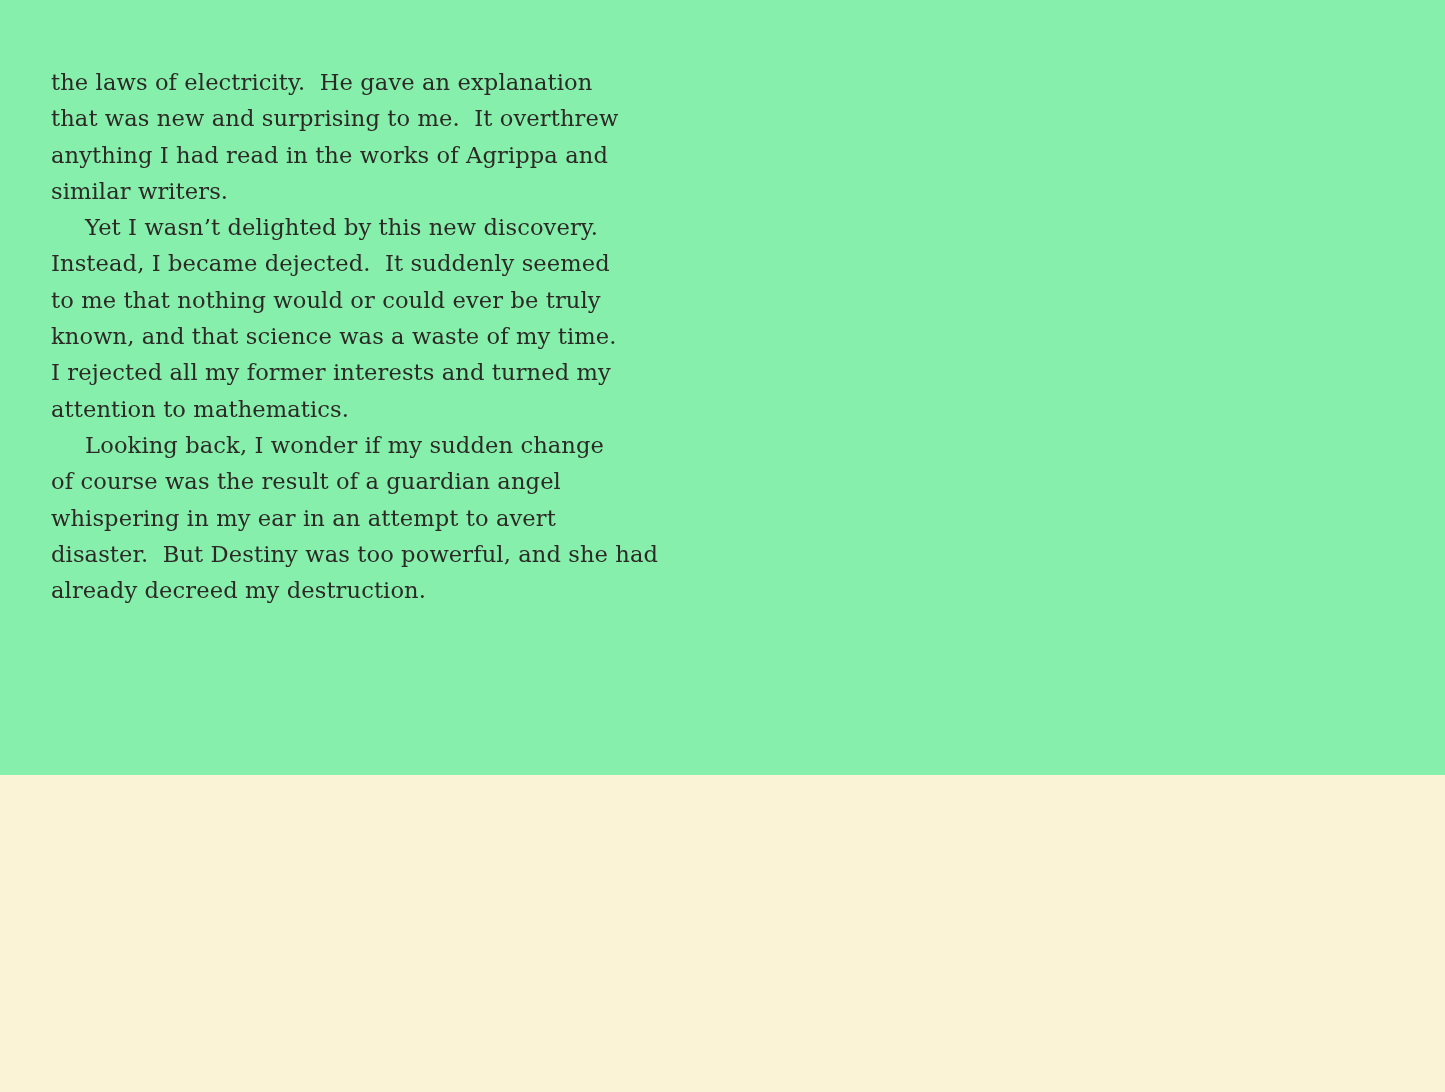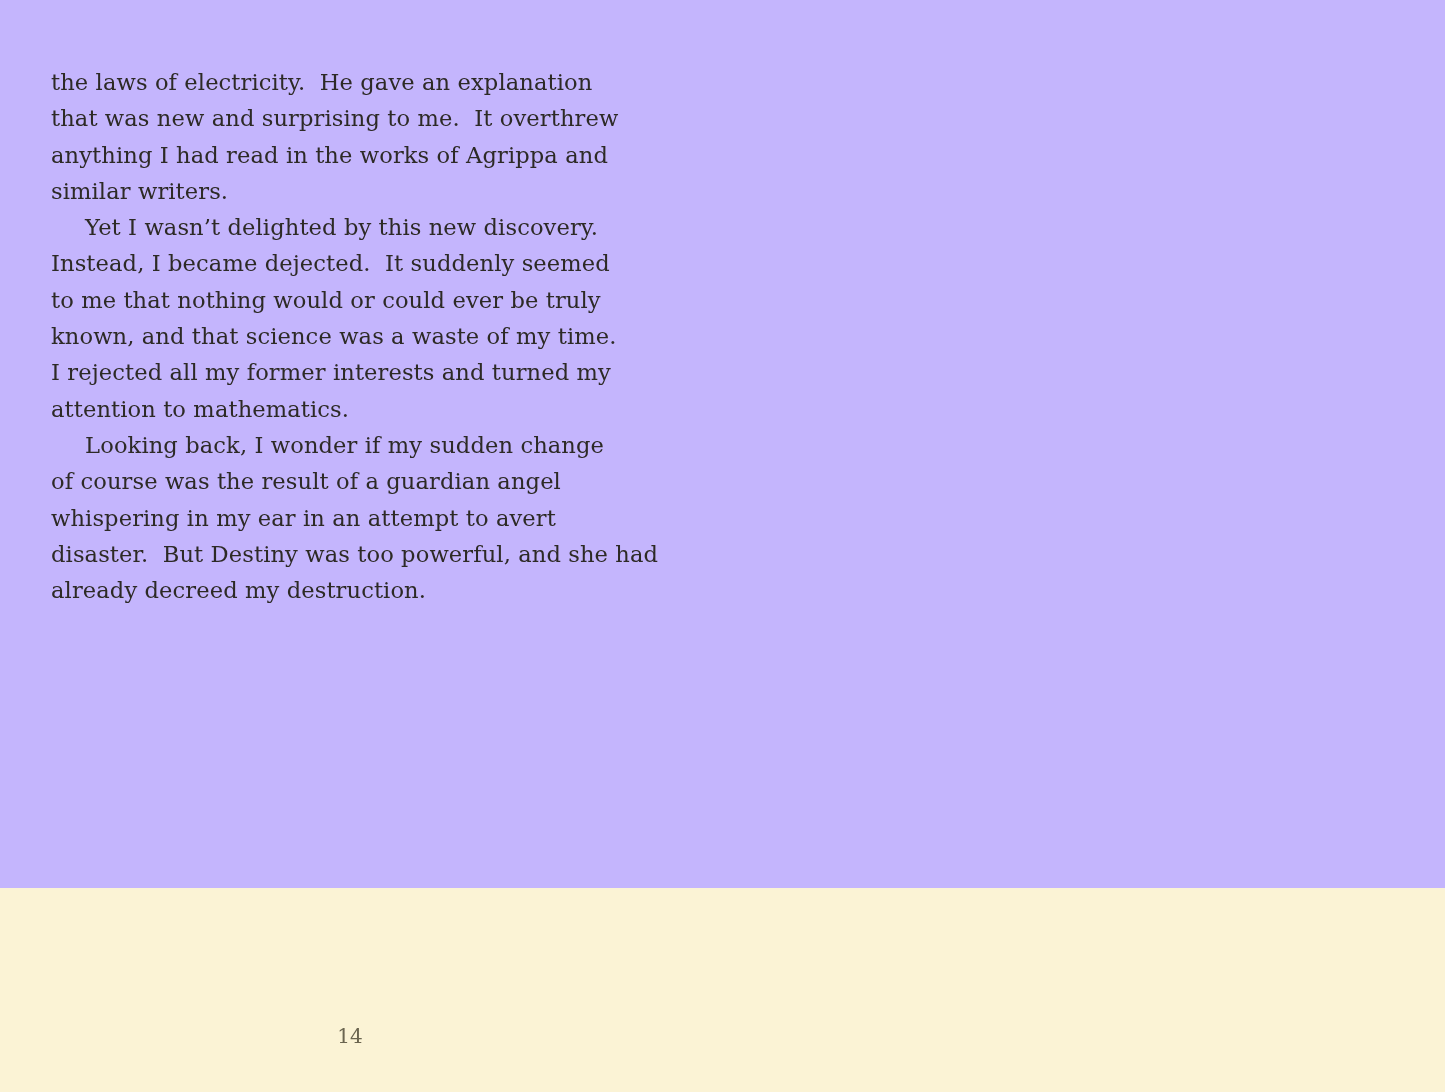--- a/index.html
+++ b/index.html
@@ -11,22 +11,22 @@
     width: 1445px;
     height: 1092px;
     background: #fbf3d5;
     font-family: "DejaVu Serif", "Liberation Serif", serif;
     overflow: hidden;
     position: relative;
   }
   .spread {
     position: relative;
     width: 1445px;
-    height: 888px;
-    background: #c4b5fd;
+    height: 775px;
+    background: #86efac;
   }
   .page {
     position: absolute;
     top: 0;
     height: 1092px;
   }
   .page-left  { left: 0;   width: 722px; }
   .page-right { left: 723px; width: 722px; }
 
   .textblock {
@@ -53,21 +53,20 @@
   .folio-left  { left: 0;   width: 700px; }
 </style>
 </head>
 <body>
 
 <div class="spread">
 
   <div class="page page-left">
     <div class="textblock textblock-left"><p class="para"><span class="line">the laws of electricity.  He gave an explanation</span><span class="line">that was new and surprising to me.  It overthrew</span><span class="line">anything I had read in the works of Agrippa and</span><span class="line">similar writers.</span></p><p class="para"><span class="line">  Yet I wasn’t delighted by this new discovery.</span><span class="line">Instead, I became dejected.  It suddenly seemed</span><span class="line">to me that nothing would or could ever be truly</span><span class="line">known, and that science was a waste of my time.</span><span class="line">I rejected all my former interests and turned my</span><span class="line">attention to mathematics.</span></p><p class="para"><span class="line">  Looking back, I wonder if my sudden change</span><span class="line">of course was the result of a guardian angel</span><span class="line">whispering in my ear in an attempt to avert</span><span class="line">disaster.  But Destiny was too powerful, and she had</span><span class="line">already decreed my destruction.</span></p></div>
 
-    <div class="folio folio-left">14</div>
   </div>
 
   <div class="page page-right">
 
     
     
 
     
 
     

